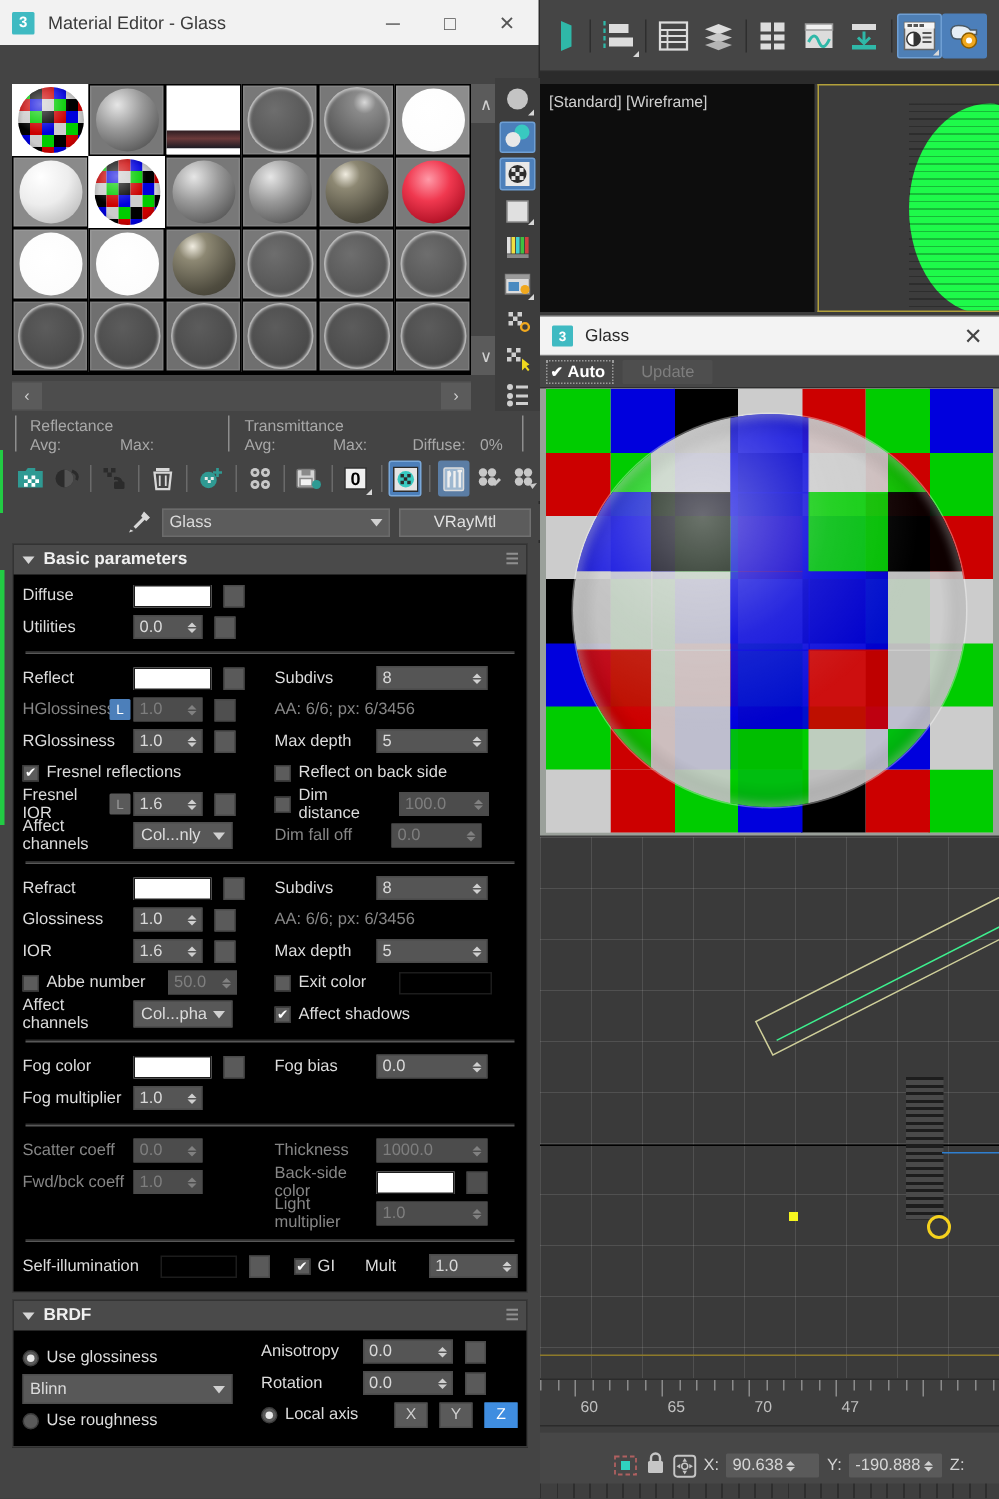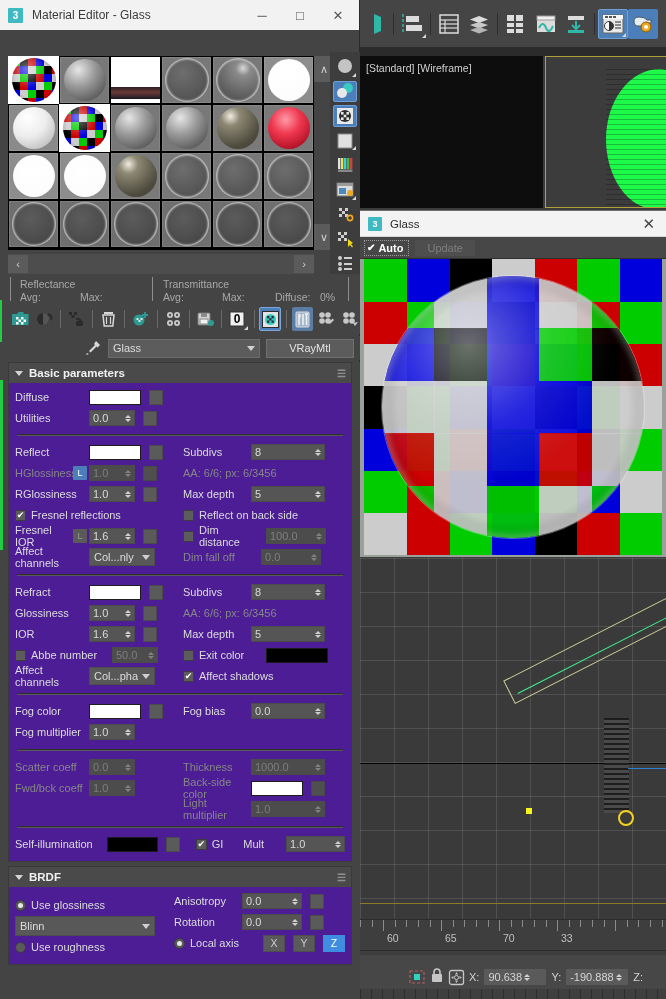--- a/index.html
+++ b/index.html
@@ -194,21 +194,21 @@
   .eyedrop { width:18px;height:18px; }
   .name-field { width:152px; height:19px; background:#5c5c5c; border:1px solid #6b6b6b;
                 display:flex; align-items:center; padding:0 4px; font-size:11px; color:#dcdcdc;}
   .name-field .cv { flex:1; }
   .mtl-btn { width:88px; height:19px; background:#5c5c5c; border:1px solid #707070; color:#e2e2e2;
              font-size:11px; display:flex; align-items:center; justify-content:center; }
 
   
   .rollouts { position:absolute; left:0; top:362px; width:360px; height:637px; background:#444;
               overflow:hidden; }
-  .panel { margin:0 8px 4px 8px; background:#4c1d95; border:1px solid #3a3a3a; }
+  .panel { margin:0 8px 4px 8px; background:#000000; border:1px solid #3a3a3a; }
   .panel-hdr { height:20px; display:flex; align-items:center; gap:6px; padding:0 6px;
                font-size:11.5px; font-weight:bold; color:#f0f0f0; background:#4a4a4a; }
   .tri { width:0;height:0;border-left:4px solid transparent;border-right:4px solid transparent;
          border-top:5px solid #d6d6d6; }
   .grip { margin-left:auto; color:#8f8f8f; font-size:10px; letter-spacing:-1px;}
   .panel-body { padding:4px 6px 6px 6px; }
   .hr { height:0; border-top:1px solid #2e2e2e; border-bottom:1px solid #585858; margin:6px 2px; }
 
   .row { display:flex; align-items:center; height:20px; margin-bottom:1px; }
   .lab { font-size:11px; color:#dcdcdc; }
@@ -490,21 +490,21 @@
       <div class="tick" style="left: 232px; height: 7px;"></div>
       <div class="tick" style="left: 243.6px; height: 7px;"></div>
       <div class="tick" style="left: 255.2px; height: 11px;"></div>
       <div class="tick" style="left: 266.8px; height: 7px;"></div>
       <div class="tick" style="left: 278.4px; height: 7px;"></div>
       <div class="tick" style="left: 290px; height: 7px;"></div>
       <div class="tick" style="left: 301.6px; height: 7px;"></div>
       <div class="lbl" style="left: 27px;">60</div>
       <div class="lbl" style="left: 85px;">65</div>
       <div class="lbl" style="left: 143px;">70</div>
-      <div class="lbl" style="left: 201px;">33</div>
+      <div class="lbl" style="left: 201px;">47</div>
     </div>
 
   <div class="statusbar">
     <span class="sb-sel">
       <svg width="18" height="16" viewBox="0 0 18 16">
         <rect x="2" y="2" width="14" height="12" fill="none" stroke="#b06060" stroke-width="1.2" stroke-dasharray="3,2"></rect>
         <rect x="6" y="5" width="6" height="6" fill="#2fd2c0"></rect>
       </svg>
     </span>
     <span class="sb-lock">

